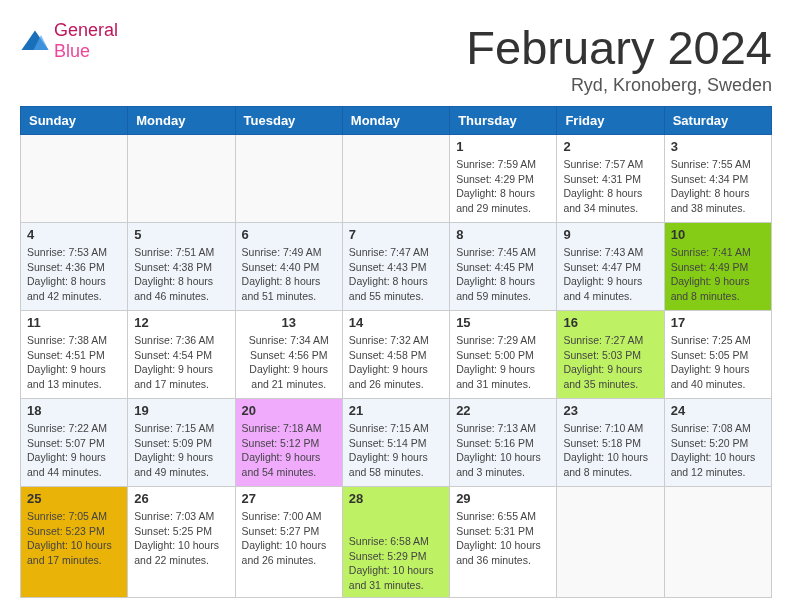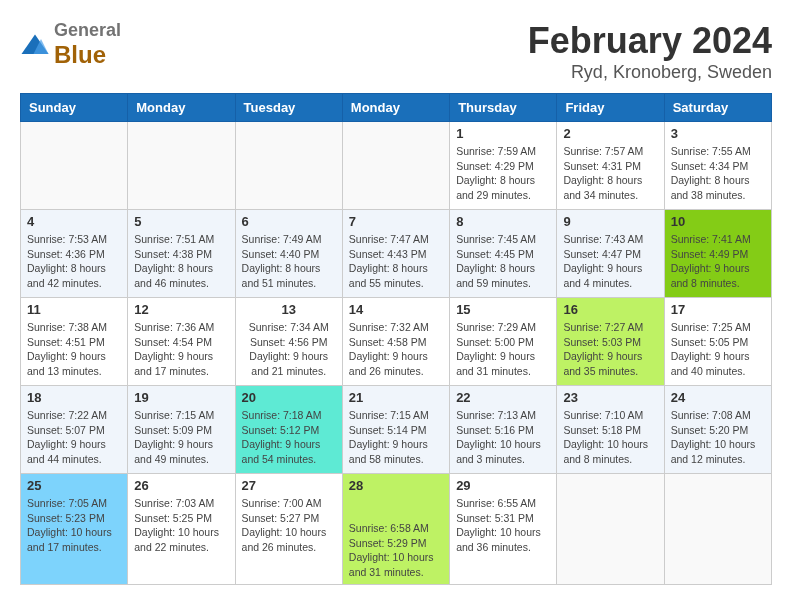--- a/index.html
+++ b/index.html
@@ -16,38 +16,38 @@
       align-items: flex-start;
       margin-bottom: 10px;
     }
     .logo {
       display: flex;
       align-items: center;
       gap: 4px;
     }
     .logo-text-general {
       font-size: 18px;
-      font-weight: bold;
-      color: #737373;
+      font-weight: normal;
+      color: #be185d;
     }
     .logo-text-blue {
-      font-size: 24px;
-      font-weight: bold;
-      color: #a16207;
+      font-size: 18px;
+      font-weight: normal;
+      color: #ec4899;
     }
     .logo-icon {
       width: 30px;
       height: 24px;
     }
     .title-section {
       text-align: right;
     }
     .main-title {
-      font-size: 36px;
-      font-weight: bold;
+      font-size: 47px;
+      font-weight: normal;
       color: #333;
     }
     .subtitle {
       font-size: 18px;
       color: #555;
     }
     .calendar {
       width: 100%;
       border-collapse: collapse;
       border: 1px solid #ccc;
@@ -255,21 +255,21 @@
 Daylight: 9 hours
 and 44 minutes.</div>
         </td>
         <td style="background: rgb(240, 245, 251);">
           <div class="day-number">19</div>
           <div class="day-info" style="white-space: pre-line;">Sunrise: 7:15 AM
 Sunset: 5:09 PM
 Daylight: 9 hours
 and 49 minutes.</div>
         </td>
-        <td style="background: #5eead4;">
+        <td style="background: #f0abfc;">
           <div class="day-number">20</div>
           <div class="day-info" style="white-space: pre-line;">Sunrise: 7:18 AM
 Sunset: 5:12 PM
 Daylight: 9 hours
 and 54 minutes.</div>
         </td>
         <td style="background: rgb(240, 245, 251);">
           <div class="day-number">21</div>
           <div class="day-info" style="white-space: pre-line;">Sunrise: 7:15 AM
 Sunset: 5:14 PM
@@ -292,21 +292,21 @@
         </td>
         <td style="background: rgb(240, 245, 251);">
           <div class="day-number">24</div>
           <div class="day-info" style="white-space: pre-line;">Sunrise: 7:08 AM
 Sunset: 5:20 PM
 Daylight: 10 hours
 and 12 minutes.</div>
         </td>
       </tr>
       <tr>
-        <td style="background: #7dd3fc;">
+        <td style="background: #eab308;">
           <div class="day-number">25</div>
           <div class="day-info" style="white-space: pre-line;">Sunrise: 7:05 AM
 Sunset: 5:23 PM
 Daylight: 10 hours
 and 17 minutes.</div>
         </td>
         <td style="background: rgb(255, 255, 255);">
           <div class="day-number">26</div>
           <div class="day-info" style="white-space: pre-line;">Sunrise: 7:03 AM
 Sunset: 5:25 PM

